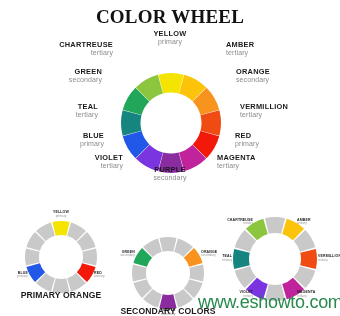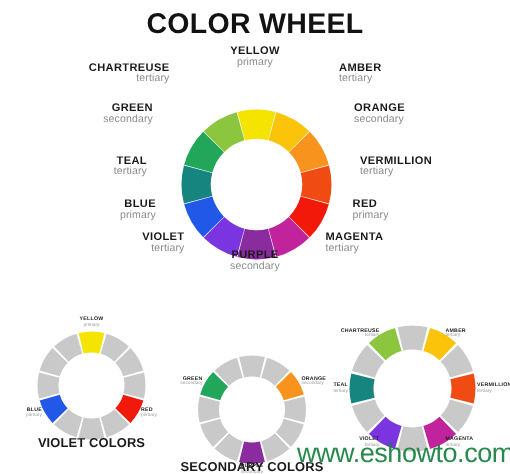--- a/index.html
+++ b/index.html
@@ -9,20 +9,21 @@
     background:#ffffff;
     font-family:"Liberation Sans", sans-serif;
     position:relative;
     overflow:hidden;
   }
   #page-title {
     position:absolute; left:0; top:6px; width:340px;
     text-align:center;
     font-size:19px; font-weight:bold; color:#121212;
     letter-spacing:0.2px;
+    font-family:Liberation Serif, serif;
   }
   
   #main-wheel-area {
     position:absolute; left:0; top:30px; width:340px; height:180px;
   }
   #main-wheel-svg { position:absolute; left:120px; top:42px; }
   .wlabel {
     position:absolute;
     line-height:1.02;
     white-space:nowrap;
@@ -165,21 +166,21 @@
         </div>
         <div class="mlabel l" style="left: 88.0429px; top: 63.5px;">
           <span class="nm">RED</span>
           <span class="rl">primary</span>
         </div>
         <div class="mlabel r" style="left: 0px; width: 21.9571px; top: 63.5px;">
           <span class="nm">BLUE</span>
           <span class="rl">primary</span>
         </div>
       </div>
-    <div class="cap">VIOLET COLORS</div>
+    <div class="cap">PRIMARY ORANGE</div>
   </div>
 
   <div class="mini" id="mini-secondary" style="left:113px; top:16px;">
     <svg class="msvg" width="74" height="74" viewBox="0 0 74 74">
         <path d="M 28.41279552717109 2.039165923253101 A 36 36 0 0 1 45.58720447282891 2.039165923253101 L 42.24773606672878 15.635045841988006 A 22 22 0 0 0 31.752263933271223 15.635045841988006 Z" fill="#C9C9C9"></path>
         <path d="M 47.043679817412254 2.4294273156300505 A 36 36 0 0 1 61.917154259334644 11.016631788458962 L 52.22714982514895 21.12127498183603 A 22 22 0 0 0 43.13780433286304 15.873538915107254 Z" fill="#C9C9C9"></path>
         <path d="M 62.98336821154104 12.082845740665359 A 36 36 0 0 1 71.57057268436995 26.956320182587746 L 58.126461084892746 30.862195667136955 A 22 22 0 0 0 52.87872501816397 21.77285017485105 Z" fill="#F8931D"></path>
         <path d="M 71.96083407674689 28.41279552717109 A 36 36 0 0 1 71.96083407674689 45.58720447282891 L 58.364954158012 42.24773606672878 A 22 22 0 0 0 58.364954158012 31.752263933271223 Z" fill="#C9C9C9"></path>
         <path d="M 71.57057268436995 47.043679817412254 A 36 36 0 0 1 62.983368211541034 61.91715425933465 L 52.87872501816396 52.227149825148956 A 22 22 0 0 0 58.126461084892746 43.13780433286305 Z" fill="#C9C9C9"></path>
         <path d="M 61.91715425933465 62.983368211541034 A 36 36 0 0 1 47.04367981741225 71.57057268436995 L 43.13780433286304 58.12646108489275 A 22 22 0 0 0 52.227149825148956 52.87872501816396 Z" fill="#C9C9C9"></path>

